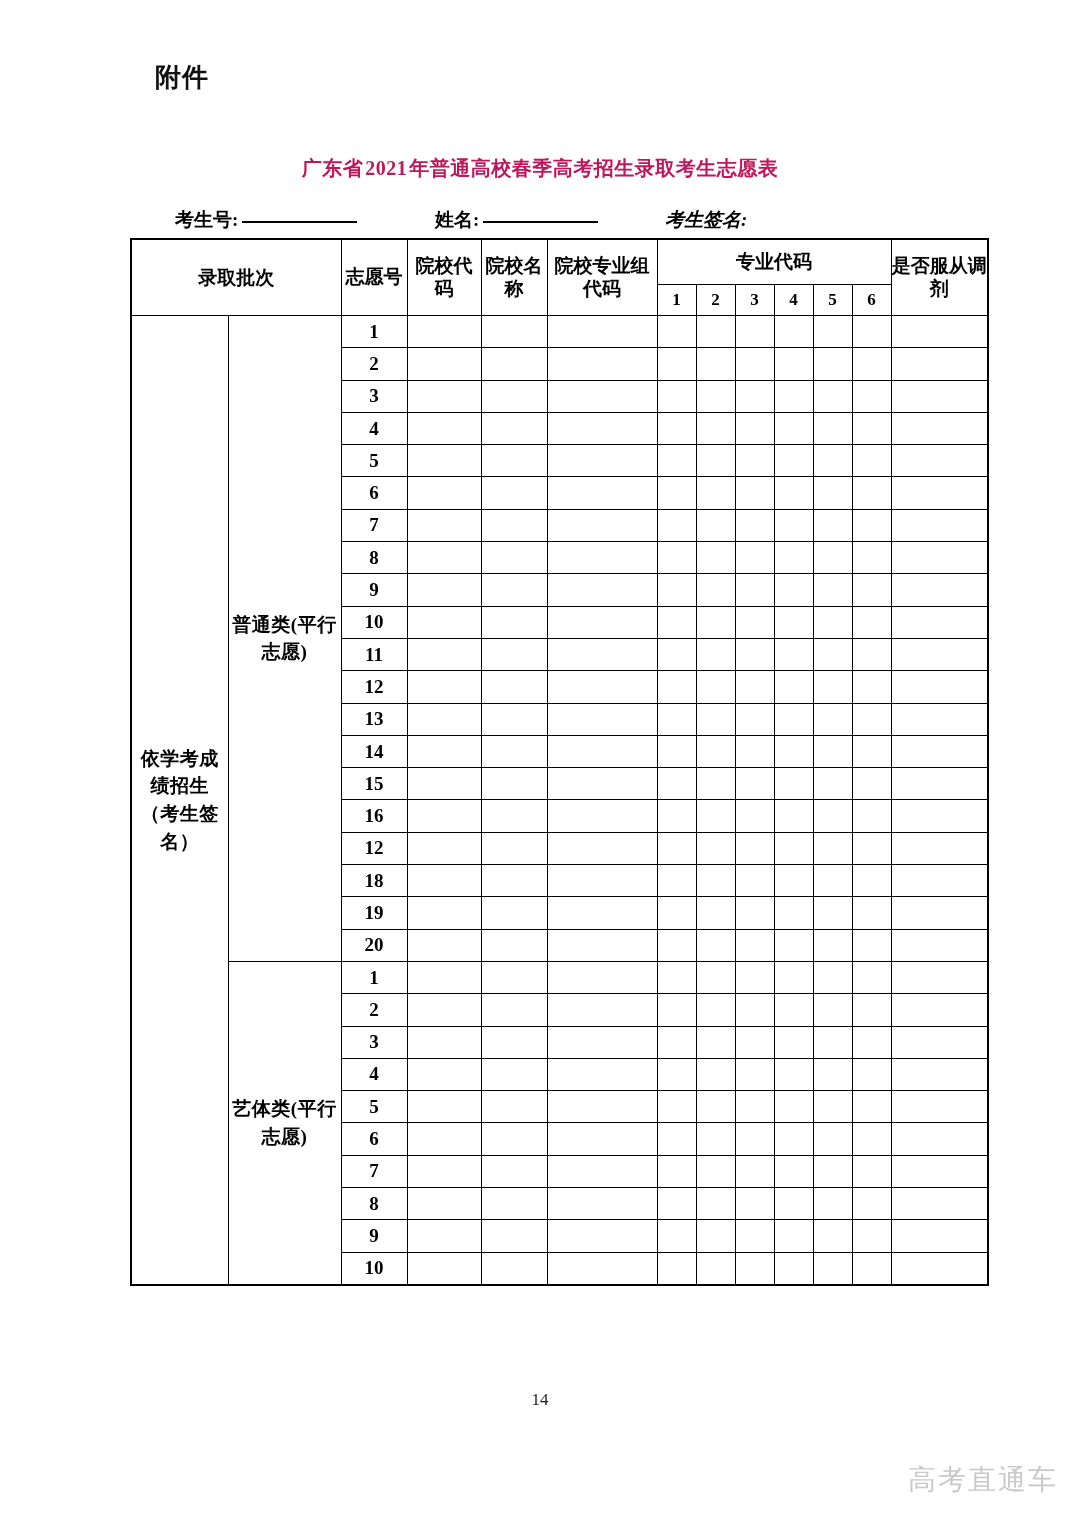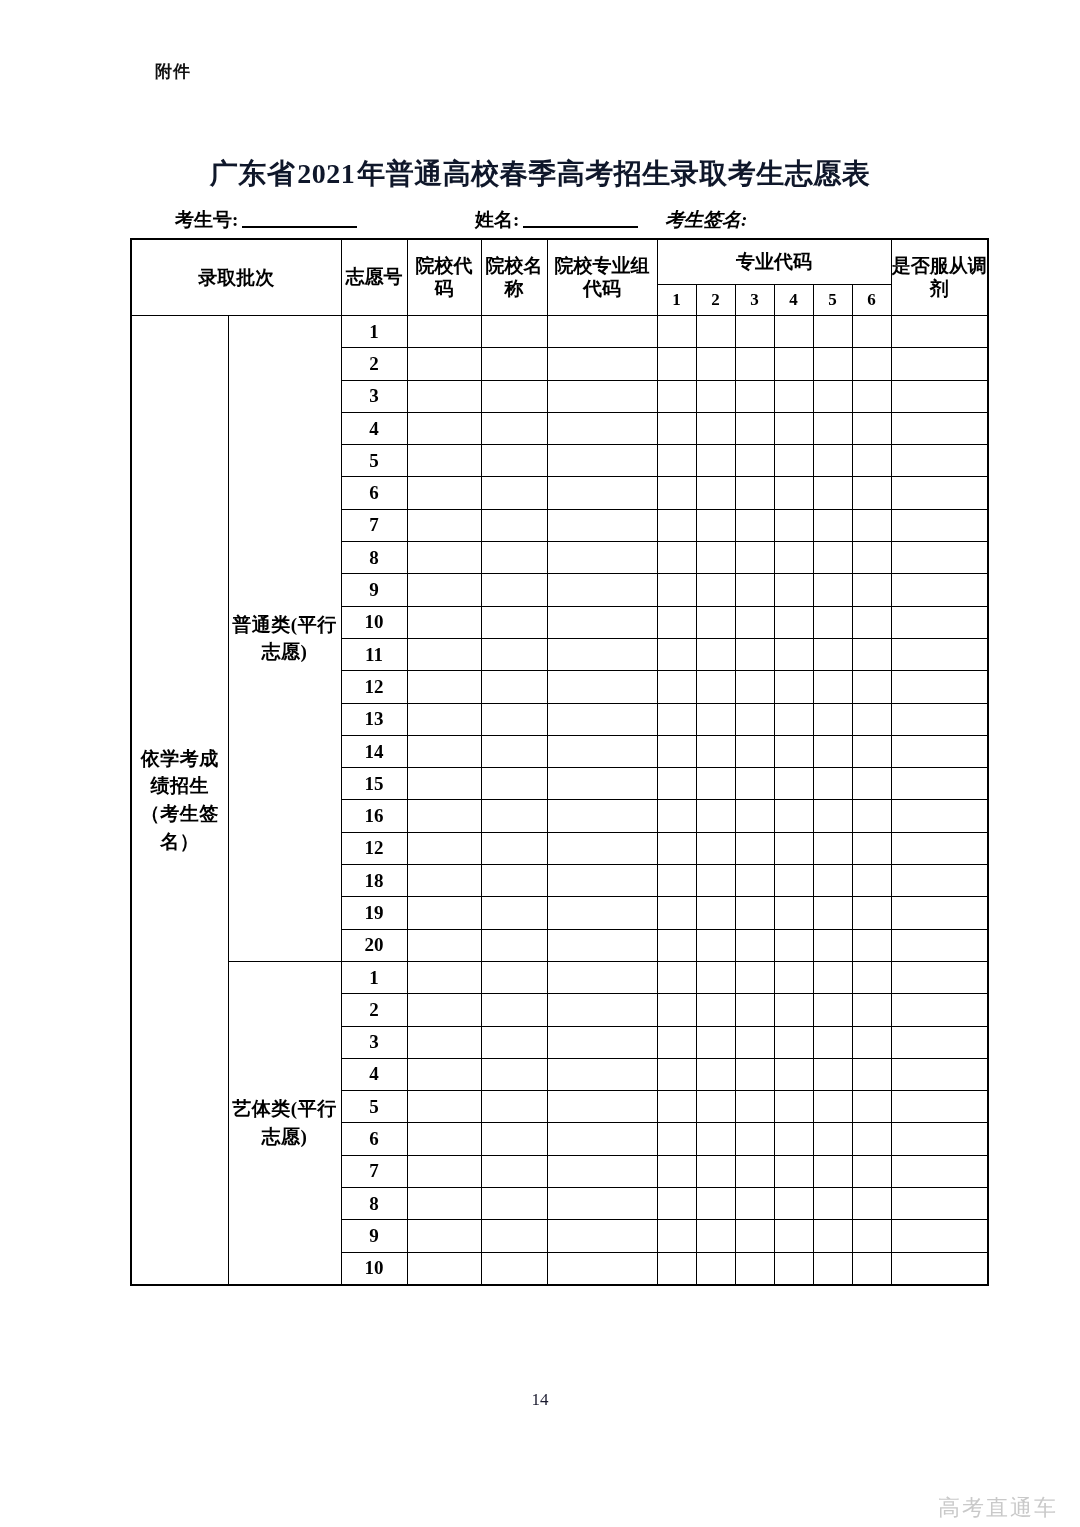--- a/index.html
+++ b/index.html
@@ -15,38 +15,38 @@
     color: #000000;
     overflow: hidden;
   }
 
   
   #attachment-label {
     position: absolute;
     left: 155px;
     top: 60px;
     font-family: Liberation Mono, monospace;
-    font-size: 17px;
+    font-size: 26px;
     font-weight: 700;
     letter-spacing: 1px;
     color: #111;
   }
 
   
   #doc-title {
     position: absolute;
     left: 0;
     top: 155px;
     width: 1080px;
     text-align: center;
     font-family: "Liberation Serif", serif;
-    font-size: 28px;
+    font-size: 20px;
     font-weight: 700;
     letter-spacing: 0.5px;
-    color: #0f172a;
+    color: #be185d;
     white-space: nowrap;
   }
   #doc-title .yr {
     font-family: "Liberation Serif", serif;
     font-weight: 700;
     padding: 0 2px;
   }
 
   
   #id-fields {
@@ -57,32 +57,32 @@
     height: 28px;
     font-family: "Liberation Serif", serif;
     font-size: 19px;
     font-weight: 700;
   }
   .idfield {
     position: absolute;
     top: 0;
     white-space: nowrap;
     display: flex;
-    align-items: center;
+    align-items: flex-start;
   }
   .idfield .lbl { }
   .idfield .rule {
     display: inline-block;
     border-bottom: 2px solid #000;
     height: 14px;
     margin-left: 4px;
   }
   #field-exam-no  { left: 45px; }
   #field-exam-no .rule  { width: 115px; }
-  #field-name     { left: 305px; margin-left: 40px; }
+  #field-name     { left: 305px; }
   #field-name .rule     { width: 115px; }
   #field-sign     { left: 535px; font-style: italic; }
 
   
   #volunteer-table {
     position: absolute;
     left: 130px;
     top: 238px;
     border-collapse: collapse;
     table-layout: fixed;
@@ -150,23 +150,23 @@
     text-align: center;
     font-family: "Liberation Serif", serif;
     font-size: 17px;
     color: #1a1a2e;
   }
 
   
   #watermark {
     position: absolute;
     right: 22px;
-    bottom: 4px;
+    bottom: 28px;
     font-family: "Liberation Sans", sans-serif;
-    font-size: 22px;
+    font-size: 28px;
     color: #c9c9c9;
     letter-spacing: 2px;
     user-select: none;
   }
 </style>
 </head>
 <body>
 
 <div id="attachment-label">附件</div>
 

